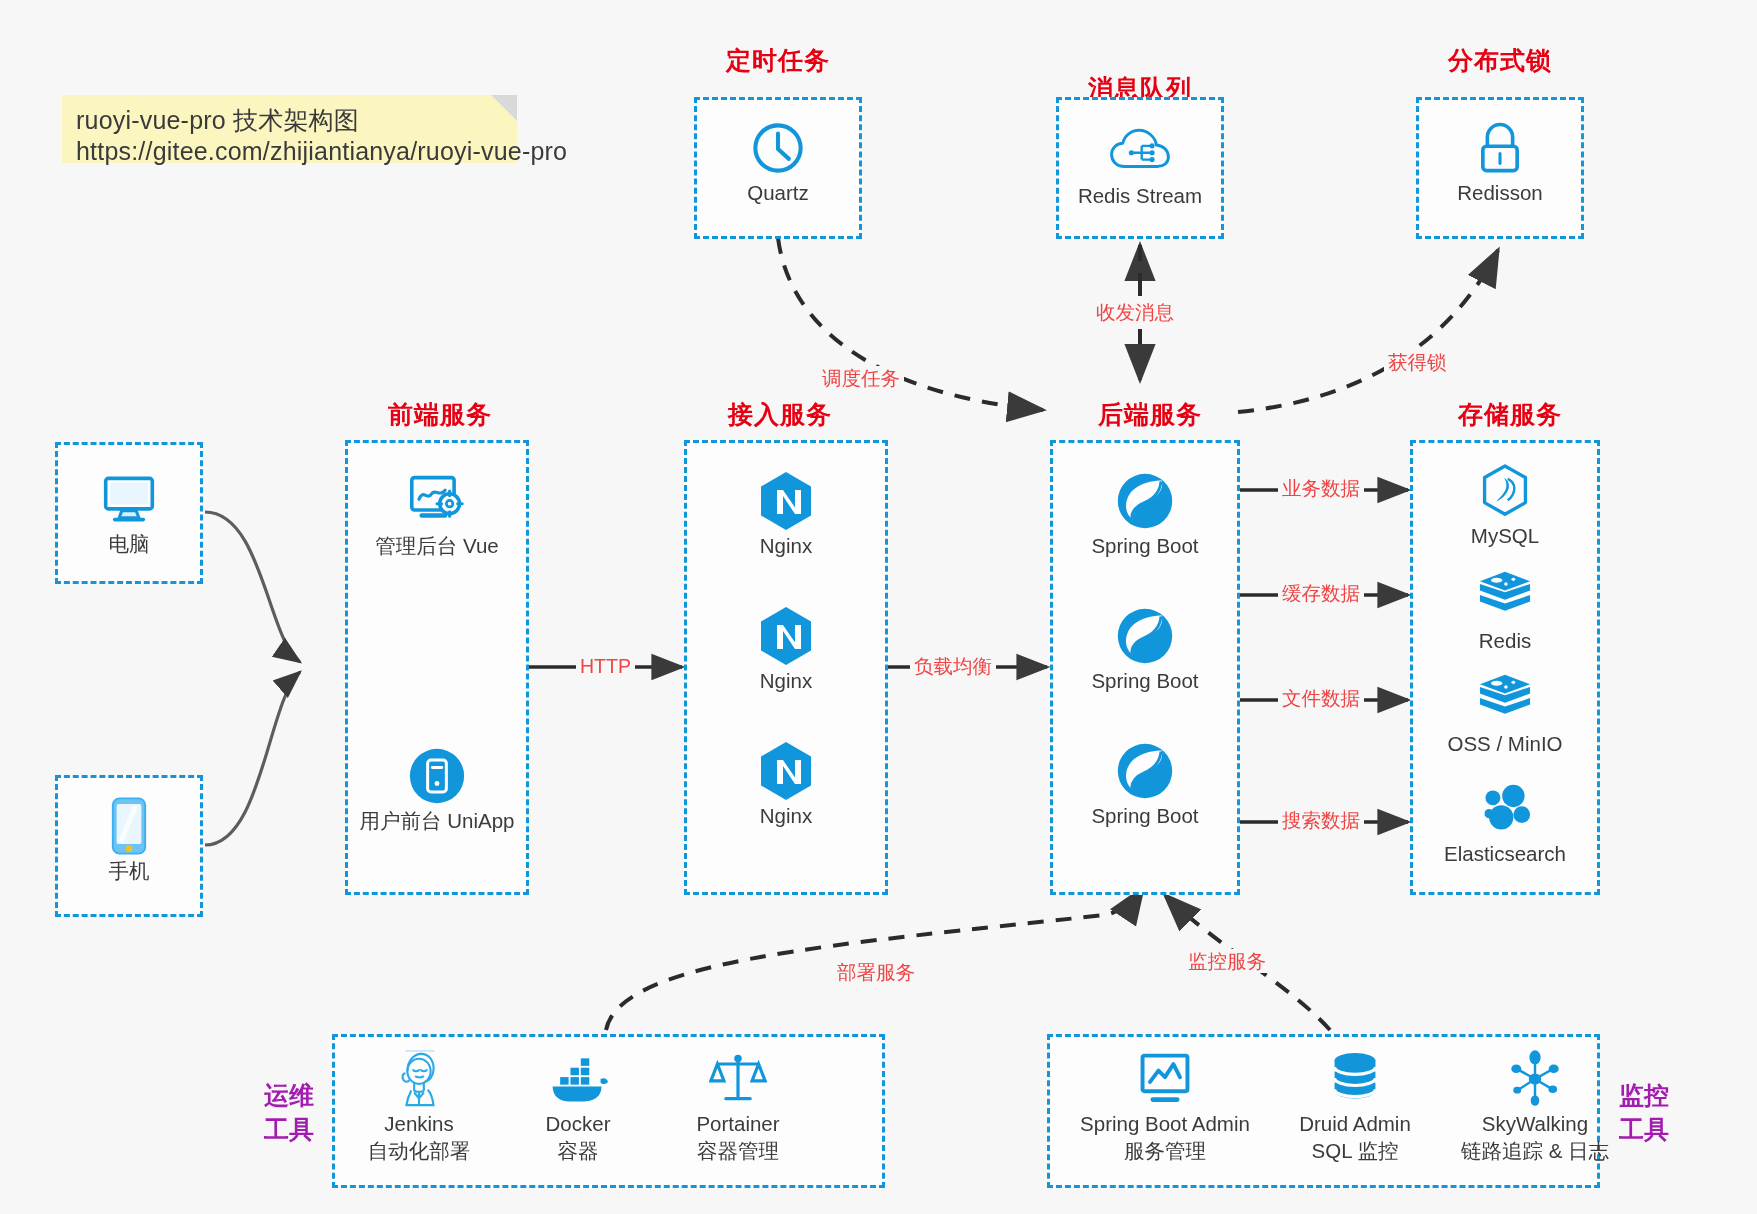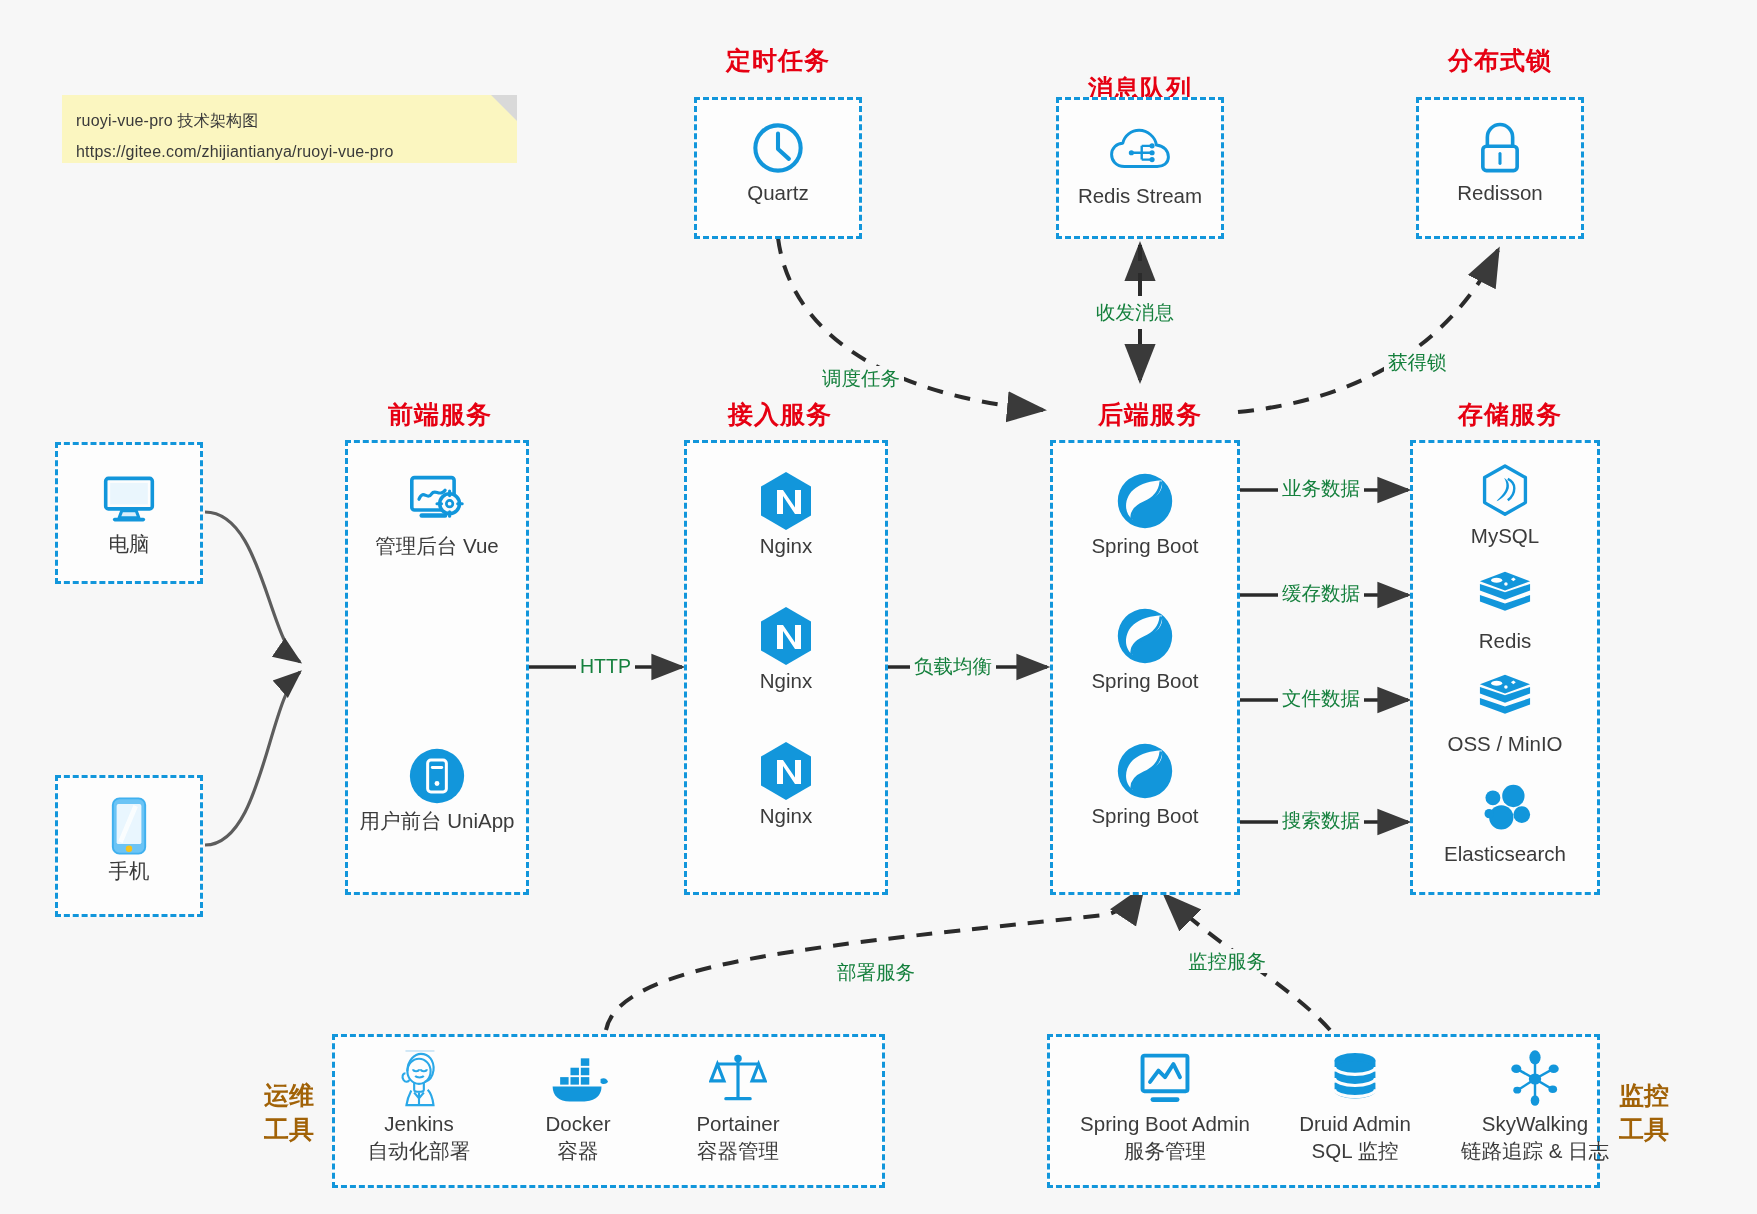--- a/index.html
+++ b/index.html
@@ -13,53 +13,53 @@
   #stage{position:absolute;inset:0;}
   svg.edges{position:absolute;left:0;top:0;width:1757px;height:1214px;pointer-events:none;}
 
   
   .note{
     position:absolute;left:62px;top:95px;width:455px;height:68px;
     background:#fbf6c0;
     box-shadow:0 0 0 0 transparent;
     padding:10px 14px 0 14px;
     box-sizing:border-box;
-    font-size:16px;line-height:31px;color:#3a3a3a;
+    font-size:25px;line-height:31px;color:#3a3a3a;
     letter-spacing:.2px;
   }
   .note .fold{
     position:absolute;right:0;top:0;width:0;height:0;
     border-top:26px solid #d9d9d9;border-left:26px solid transparent;
   }
   .note .nline{white-space:nowrap;}
 
   
   .group{
     position:absolute;box-sizing:border-box;
     border:3.5px dashed #1296db;
     background:#fdfdfd;
   }
   .grouptitle{
     position:absolute;
     color:#e60012;font-weight:bold;font-size:25px;
     letter-spacing:1px;white-space:nowrap;text-align:center;
   }
   .sidetitle{
-    position:absolute;color:#a16207;font-weight:bold;font-size:25px;
+    position:absolute;color:#a21caf;font-weight:bold;font-size:25px;
     line-height:34px;text-align:center;white-space:nowrap;
   }
 
   
   .node{position:absolute;text-align:center;width:160px;}
   .node .icon{height:62px;display:flex;align-items:center;justify-content:center;}
   .node .cap{font-size:20.5px;line-height:27px;color:#3b3b3b;white-space:nowrap;}
   .node .cap2{font-size:20.5px;line-height:27px;color:#3b3b3b;white-space:nowrap;}
 
   .elabel{
-    position:absolute;font-size:19.5px;color:#15803d;
+    position:absolute;font-size:19.5px;color:#ef4444;
     background:#f7f7f7;padding:0 4px;white-space:nowrap;
     line-height:24px;
   }
 </style>
 </head>
 <body>
 
 <div id="stage">
 
   <svg class="edges" viewBox="0 0 1757 1214">

